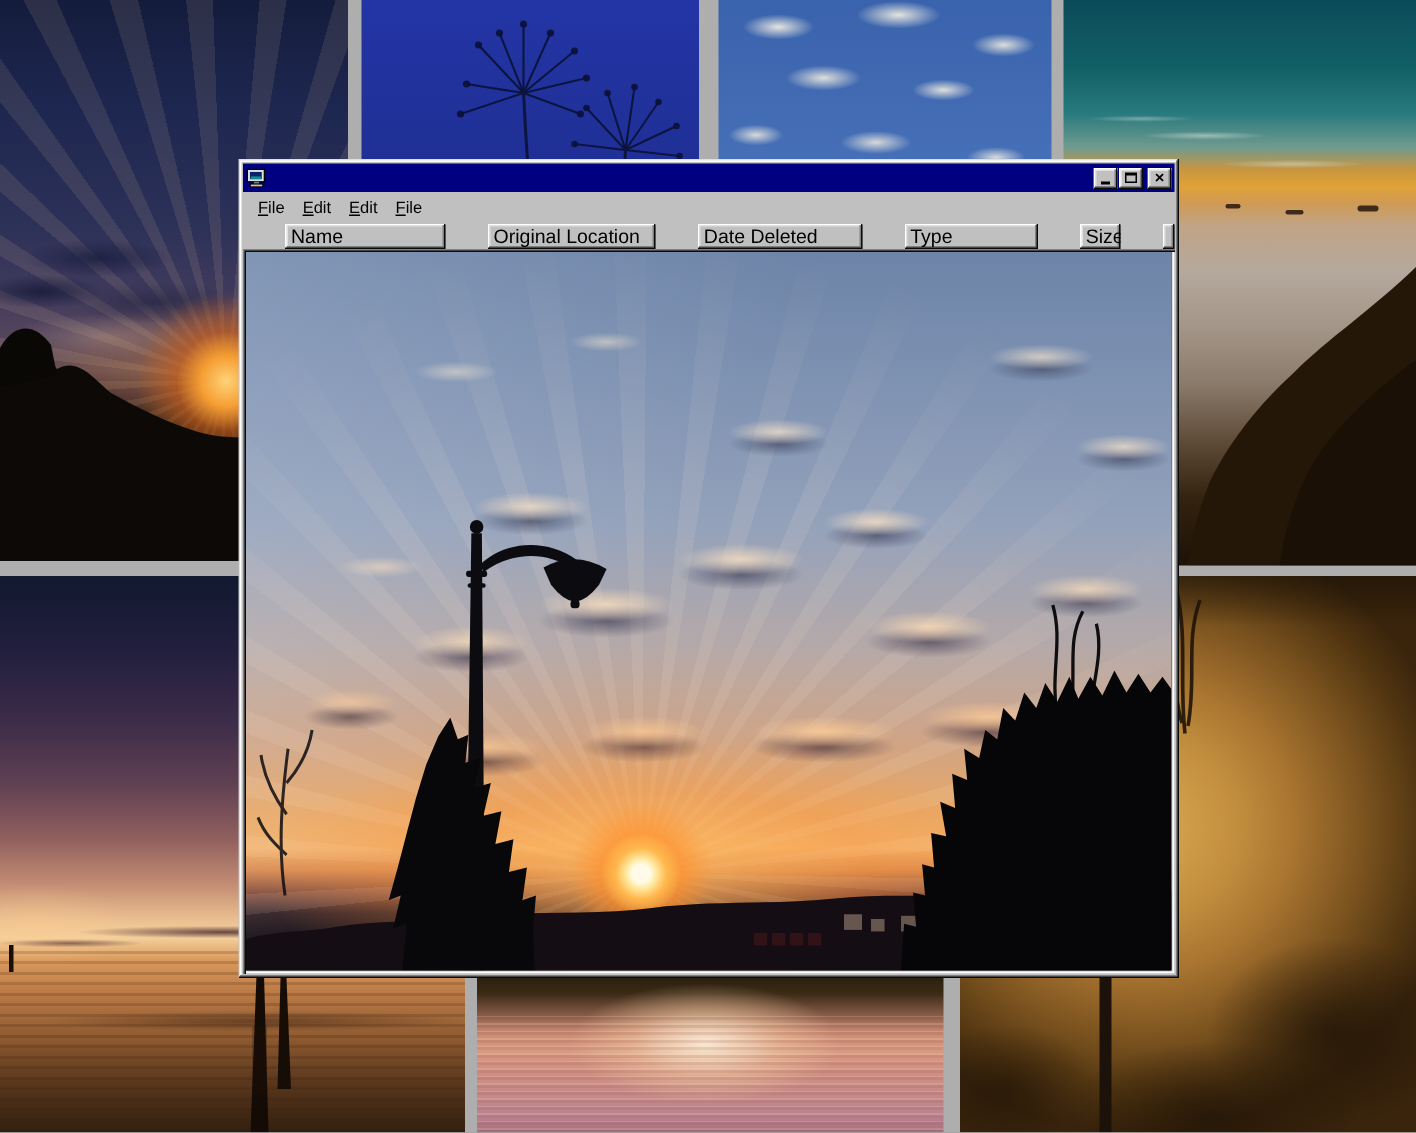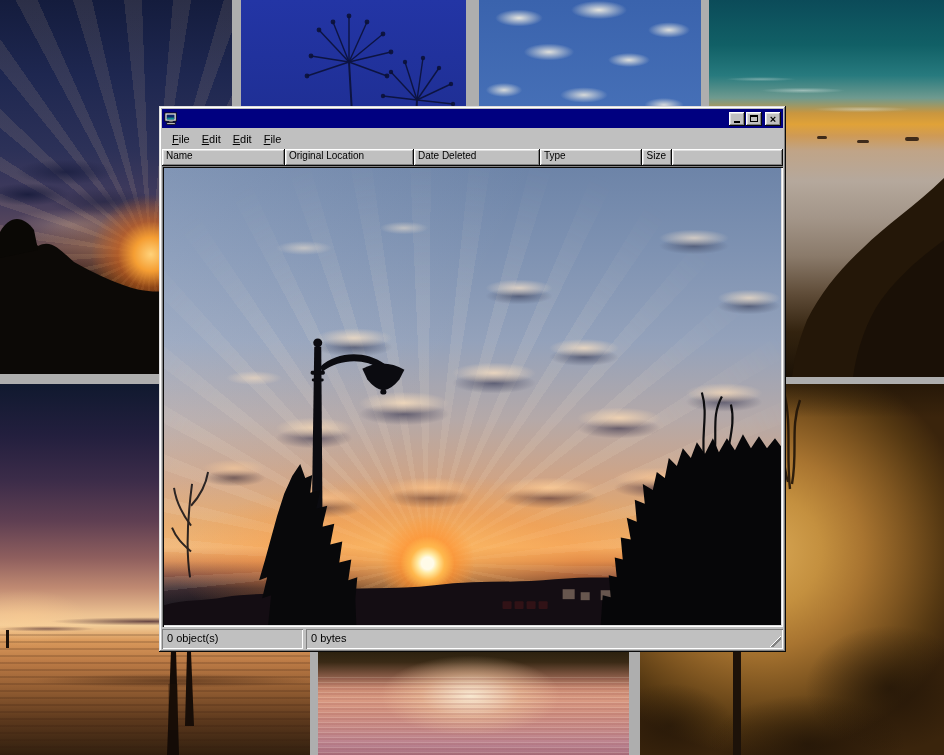--- a/index.html
+++ b/index.html
@@ -82,23 +82,23 @@
   .wbtn.close{margin-left:3px;}
   .g-min{width:6px;height:2px;background:#000;margin-top:7px;}
   .g-max{width:8px;height:7px;border:1px solid #000;border-top-width:2px;box-sizing:border-box;}
   .g-x{font-size:11px;font-weight:bold;line-height:10px;color:#000;font-family:"Liberation Sans",sans-serif;}
 
   .menubar{height:21px;display:flex;align-items:center;padding-left:4px;flex:0 0 auto;}
   .menu-item{display:inline-block;padding:2px 6px;font-size:11px;color:#000;}
   .menu-item::first-letter{text-decoration:underline;}
 
   .header{height:17px;display:flex;flex:0 0 auto;}
-  .hcell{background:#c0c0c0;font-size:10px;color:#000;padding:1px 4px 0;box-sizing:border-box;
+  .hcell{background:#c0c0c0;font-size:13px;color:#000;padding:1px 4px 0;box-sizing:border-box;
     box-shadow:inset -1px -1px #0a0a0a,inset 1px 1px #fff,inset -2px -2px #808080,inset 2px 2px #dfdfdf;
-    white-space:nowrap;overflow:hidden;}
+    white-space:nowrap;overflow:hidden;margin-left:28px;}
   .hc0{width:123px}.hc1{width:129px}.hc2{width:126px}.hc3{width:102px}
   .hc4{width:30px;text-align:right;padding-right:6px}.hc5{flex:1}
 
   .content{flex:1;position:relative;overflow:hidden;
     box-shadow:inset 1px 1px #808080,inset 2px 2px #0a0a0a,inset -1px -1px #fff,inset -2px -2px #dfdfdf;
     background:#000;}
   .photo{position:absolute;left:2px;top:2px;right:2px;bottom:2px;overflow:hidden;}
   .ph-sky{background:linear-gradient(180deg,#6d84a8 0%,#7e92b2 18%,#94a2bb 38%,#b5a9a8 55%,#cfa486 68%,#e8a866 78%,#f2b068 83%,#d98a4e 86%,#8a4f3a 89%,#2f1d22 92%,#150e14 95%,#0a070c 100%);}
   .ph-rays{background:repeating-conic-gradient(from 230deg at 42.7% 86.5%,rgba(255,240,215,.10) 0deg 3deg,rgba(255,240,215,0) 3deg 8.5deg);
     -webkit-mask-image:radial-gradient(circle at 42.7% 86.5%,#000 0 50%,transparent 80%);
@@ -356,20 +356,15 @@
               <path d="M540,300 C535,268 544,250 537,226"></path>
               <path d="M549,300 C553,266 546,250 557,230"></path>
               <path d="M561,302 C563,276 571,258 566,238"></path>
             </g>
             <path d="M436,460 L438,430 446,432 444,410 452,412 450,392 458,394 456,372 466,374 462,352 472,356 470,334 480,338 478,318 488,324 492,306 500,312 504,292 512,300 518,282 526,292 532,276 540,288 548,272 554,286 562,272 570,284 578,268 586,282 594,270 602,282 610,272 616,280 L616,460 Z" fill="#060608"></path>
           </g>
         </svg>
       </div>
     </div>
 
-    <div class="statusbar">
-      <div class="spanel sp1">0 object(s)</div>
-      <div class="spanel sp2">0 bytes</div>
-      <div class="grip"></div>
-    </div>
   </div>
 
 </div>
 
 </body></html>

